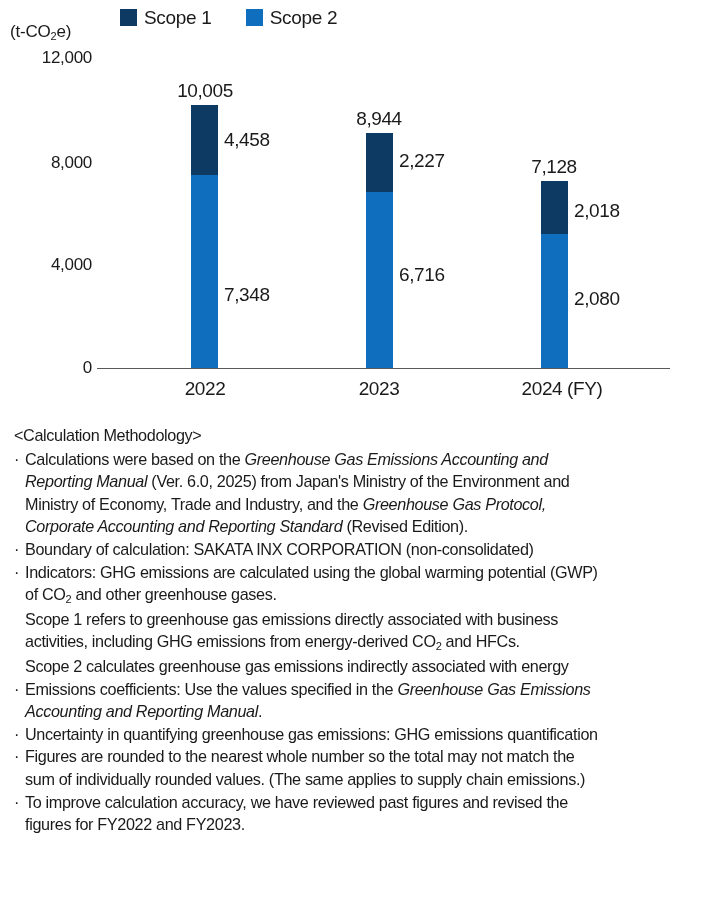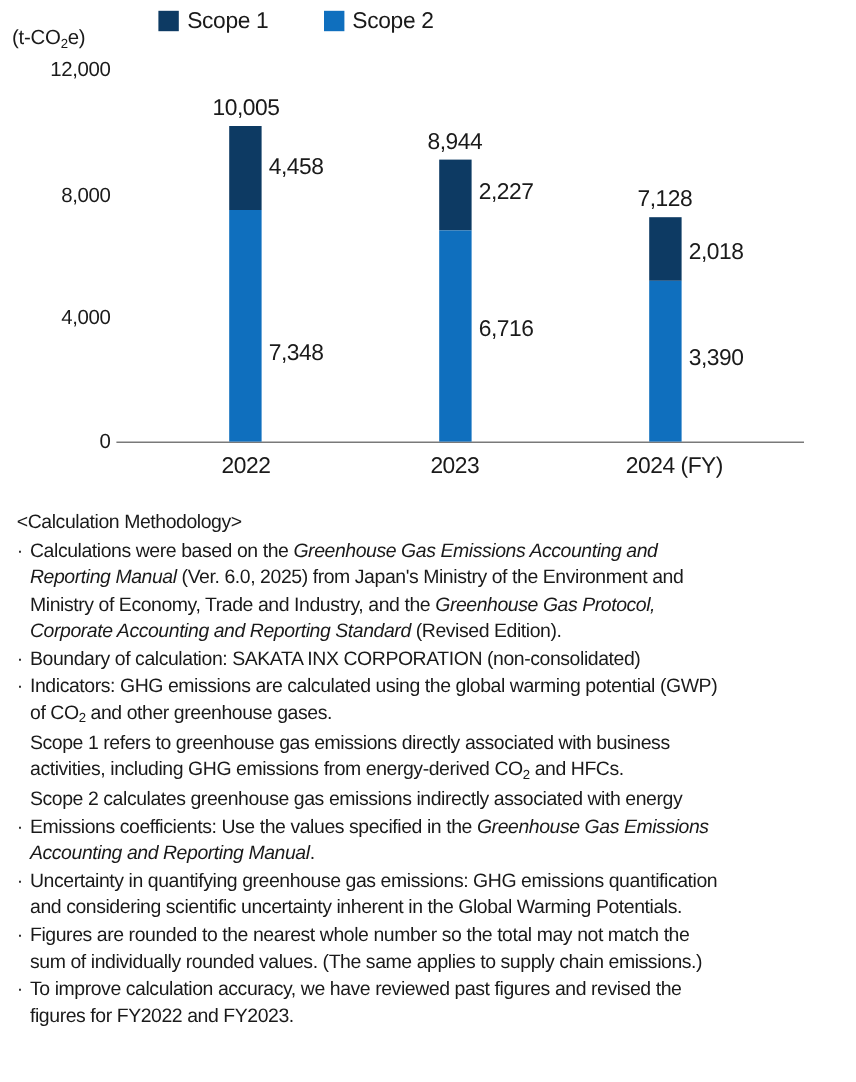--- a/index.html
+++ b/index.html
@@ -45,21 +45,20 @@
     left: 120px;
     top: 8px;
     display: flex;
     align-items: center;
     gap: 34px;
   }
   .legend-item {
     display: flex;
     align-items: center;
     gap: 7px;
-    margin-left: 12px;
   }
   .legend-swatch {
     width: 17px;
     height: 17px;
     display: block;
   }
   .legend-label {
     font-size: 19px;
     letter-spacing: -0.3px;
     line-height: 1;
@@ -223,21 +222,21 @@
     <div class="seg-label" style="left:399px; top:150px;">2,227</div>
     <div class="seg-label" style="left:399px; top:264px;">6,716</div>
     <div class="x-label" style="left:379px;">2023</div>
 
     <div class="bar-col" style="left:541px; top:181px; height:187px;">
       <div class="seg seg-scope1" style="top:0px; height:53px;"></div>
       <div class="seg seg-scope2" style="top:53px; height:134px;"></div>
     </div>
     <div class="total-label" style="left:554px; top:156px;">7,128</div>
     <div class="seg-label" style="left:574px; top:200px;">2,018</div>
-    <div class="seg-label" style="left:574px; top:288px;">3,390</div>
+    <div class="seg-label" style="left:574px; top:288px;">2,080</div>
     <div class="x-label" style="left:562px;">2024 (FY)</div>
 
   </div>
 </div>
 
 <div id="notes">
   <div class="note-heading">&lt;Calculation Methodology&gt;</div>
   <div id="notes-list">
       <div class="note-item"><span class="bullet">·</span>Calculations were based on the <em class="it">Greenhouse Gas Emissions Accounting and</em></div>
       <div class="note-sub"><em class="it">Reporting Manual</em> (Ver. 6.0, 2025) from Japan's Ministry of the Environment and</div>
@@ -245,19 +244,18 @@
       <div class="note-sub"><em class="it">Corporate Accounting and Reporting Standard</em> (Revised Edition).</div>
       <div class="note-item"><span class="bullet">·</span>Boundary of calculation: SAKATA INX CORPORATION (non-consolidated)</div>
       <div class="note-item"><span class="bullet">·</span>Indicators: GHG emissions are calculated using the global warming potential (GWP)</div>
       <div class="note-sub">of CO<sub class="sb">2</sub> and other greenhouse gases.</div>
       <div class="note-sub">Scope 1 refers to greenhouse gas emissions directly associated with business</div>
       <div class="note-sub">activities, including GHG emissions from energy-derived CO<sub class="sb">2</sub> and HFCs.</div>
       <div class="note-sub">Scope 2 calculates greenhouse gas emissions indirectly associated with energy</div>
       <div class="note-item"><span class="bullet">·</span>Emissions coefficients: Use the values specified in the <em class="it">Greenhouse Gas Emissions</em></div>
       <div class="note-sub"><em class="it">Accounting and Reporting Manual</em>.</div>
       <div class="note-item"><span class="bullet">·</span>Uncertainty in quantifying greenhouse gas emissions: GHG emissions quantification</div>
-      <div class="note-sub">and considering scientific uncertainty inherent in the Global Warming Potentials.</div>
       <div class="note-item"><span class="bullet">·</span>Figures are rounded to the nearest whole number so the total may not match the</div>
       <div class="note-sub">sum of individually rounded values. (The same applies to supply chain emissions.)</div>
       <div class="note-item"><span class="bullet">·</span>To improve calculation accuracy, we have reviewed past figures and revised the</div>
       <div class="note-sub">figures for FY2022 and FY2023.</div>
     </div>
 </div>
 
 </body></html>

